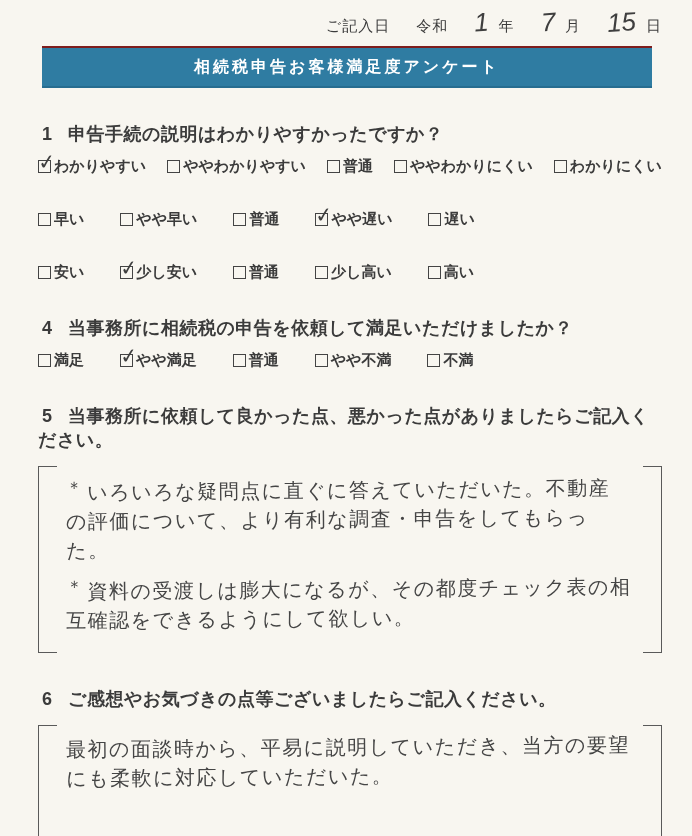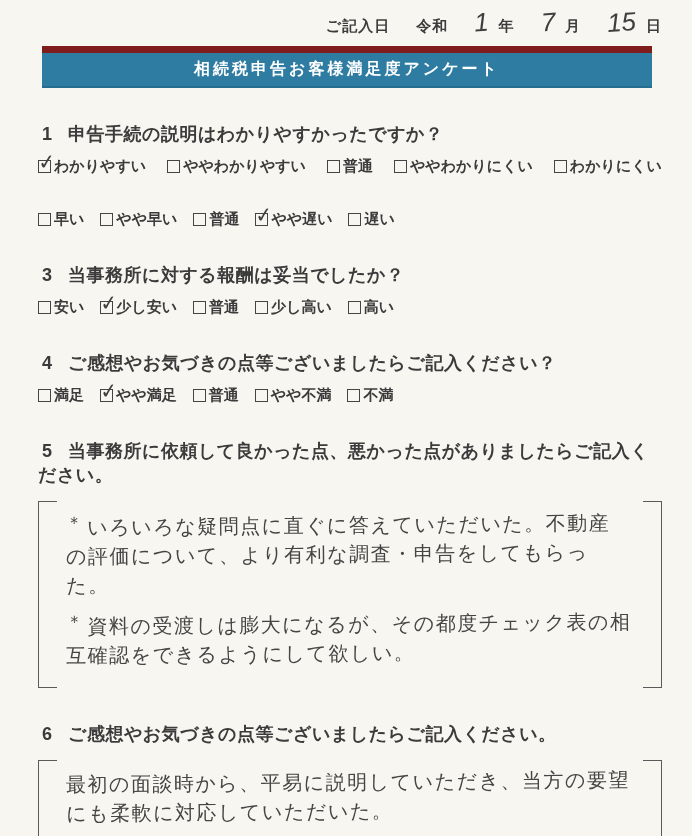--- a/index.html
+++ b/index.html
@@ -19,41 +19,41 @@
   
   .date-row {
     display: flex;
     justify-content: flex-end;
     align-items: baseline;
     padding: 12px 30px 0 0;
     height: 40px;
   }
   .date-row .printed {
     font-size: 15px;
-    font-weight: bold;
+    font-weight: normal;
     color: #3c3c3c;
     letter-spacing: 1px;
   }
   .date-row .gap-lg { margin-left: 26px; }
   .date-row .hand-num {
     font-size: 26px;
     line-height: 20px;
     color: #3f3f3f;
     font-style: italic;
     margin: 0 10px 0 26px;
     transform: rotate(-4deg);
     display: inline-block;
   }
 
   
   .header-bar {
     margin: 6px 40px 0 42px;
     height: 42px;
     background: #2f7ca2;
-    border-top: 7px solid #7f1d1d;
+    border-top: 2px solid #7f1d1d;
     border-bottom: 2px solid #276d90;
     display: flex;
     align-items: center;
     justify-content: center;
   }
   .header-bar span {
     color: #ffffff;
     font-size: 16px;
     font-weight: bold;
     letter-spacing: 3px;
@@ -71,21 +71,21 @@
   }
   .q-num { display: inline-block; width: 30px; padding-left: 4px; }
 
   .options {
     display: flex;
     align-items: center;
     margin-top: 11px;
     font-size: 15px;
     font-weight: bold;
     color: #3b3b3b;
-    gap: 16px;
+    gap: 36px;
   }
   .options.spread { gap: 14px; justify-content: space-between; padding-right: 2px; }
 
   .option { display: inline-flex; align-items: center; cursor: pointer; white-space: nowrap; }
   .checkbox {
     position: relative;
     display: inline-block;
     width: 13px;
     height: 13px;
     border: 1.6px solid #444;
@@ -216,23 +216,20 @@
           <span>やや遅い</span>
         </label>
         <label class="option">
           <span class="checkbox"></span>
           <span>遅い</span>
         </label>
       </div>
     </section>
 
     <section class="question">
-      <div class="q-label">
-        <span class="q-num">3</span><span>当事務所に対する報酬は妥当でしたか？</span>
-      </div>
       <div class="options">
         <label class="option">
           <span class="checkbox"></span>
           <span>安い</span>
         </label>
         <label class="option">
           <span class="checkbox checked"></span>
           <span>少し安い</span>
         </label>
         <label class="option">
@@ -245,21 +242,21 @@
         </label>
         <label class="option">
           <span class="checkbox"></span>
           <span>高い</span>
         </label>
       </div>
     </section>
 
     <section class="question">
       <div class="q-label">
-        <span class="q-num">4</span><span>ご感想やお気づきの点等ございましたらご記入ください？</span>
+        <span class="q-num">4</span><span>当事務所に相続税の申告を依頼して満足いただけましたか？</span>
       </div>
       <div class="options">
         <label class="option">
           <span class="checkbox"></span>
           <span>満足</span>
         </label>
         <label class="option">
           <span class="checkbox checked"></span>
           <span>やや満足</span>
         </label>

